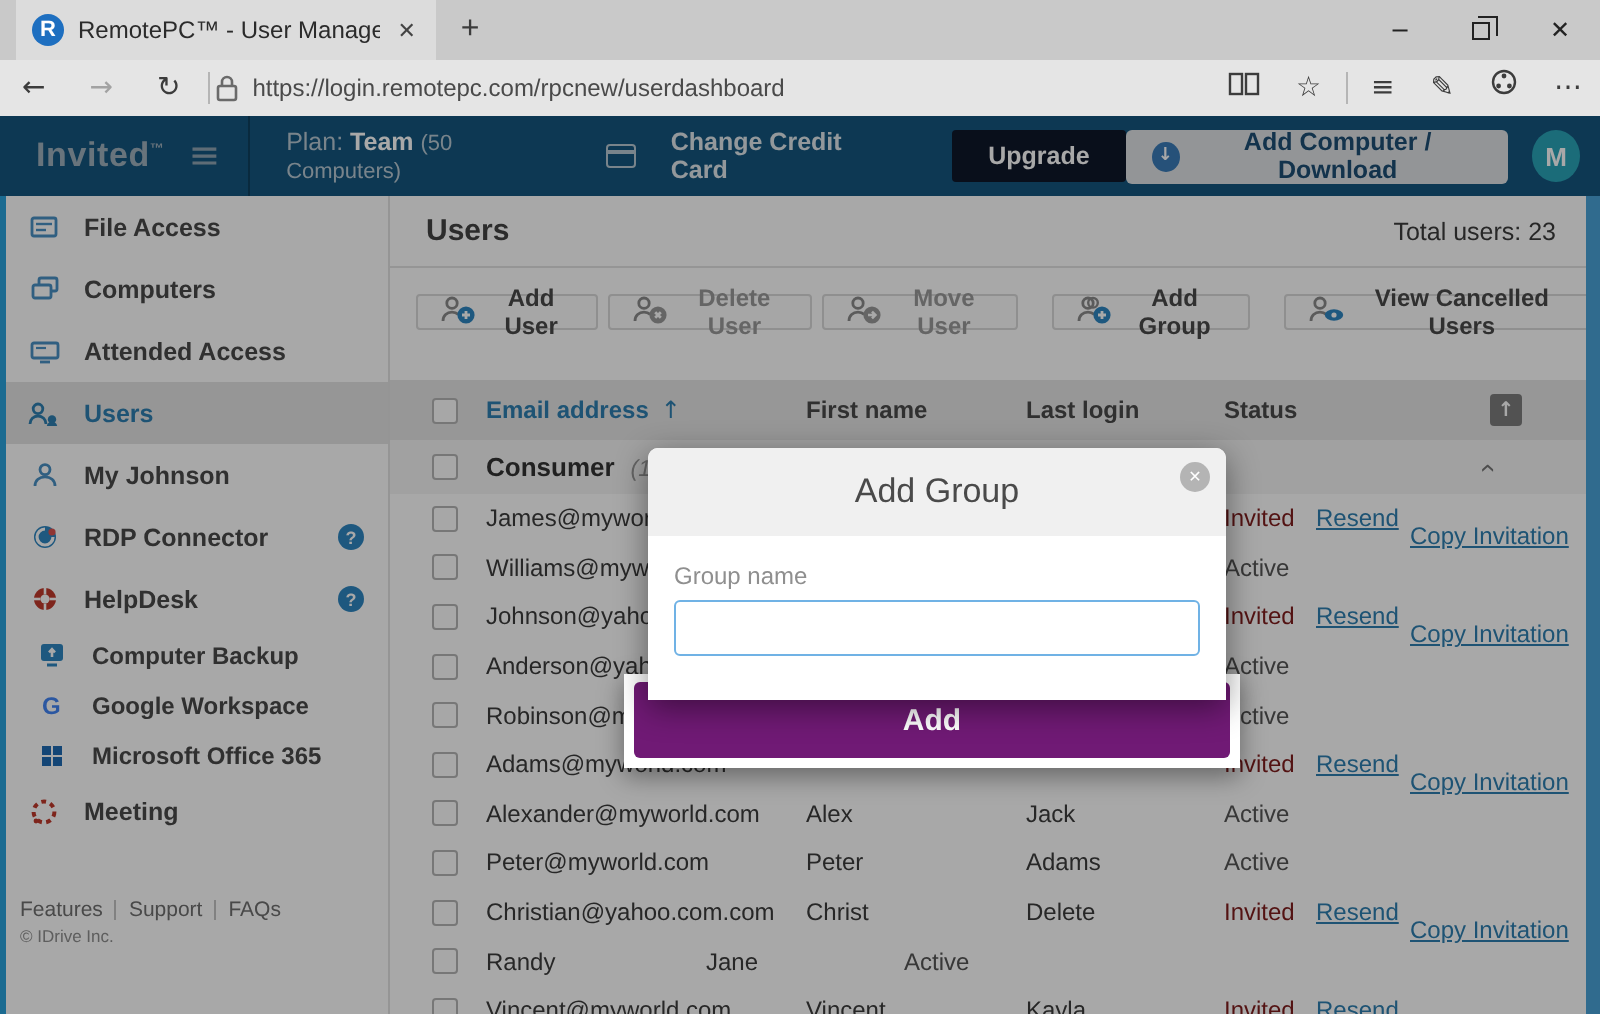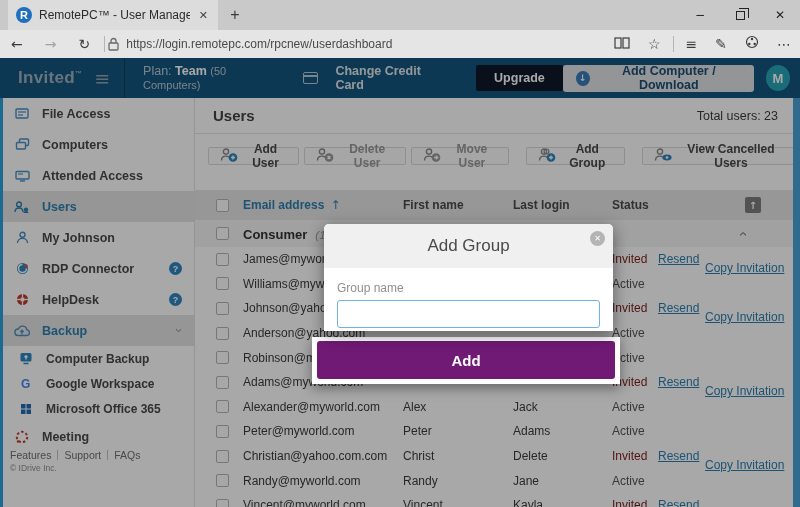--- a/index.html
+++ b/index.html
@@ -120,21 +120,21 @@
 
   
   .dim { position:absolute; inset:0; background:rgba(0,0,0,.34); z-index:50; pointer-events:none; }
   .modal { position:absolute; left:324px; top:166px; width:289px; background:#fff; z-index:60;
            border-radius:5px 5px 0 0; box-shadow:0 4px 16px rgba(0,0,0,.45); }
   .modal-header { height:44px; background:#f0f0f0; border-radius:5px 5px 0 0; position:relative;
                   display:flex; align-items:center; justify-content:center; font-size:17px; color:#4a4a4a; }
   .modal-close { position:absolute; top:7px; right:8px; width:15px; height:15px; border-radius:50%;
                  background:#b4b4b4; color:#fff; font-size:8px; display:flex; align-items:center;
                  justify-content:center; font-family:"DejaVu Sans",sans-serif; }
-  .modal-body { padding:13px 13px 0; height:63px; }
+  .modal-body { padding:13px 13px 0; height:82px; }
   .field-label { font-size:12px; color:#8f8f8f; display:block; margin-bottom:5px; }
   .group-input { width:100%; height:28px; border:1px solid #70b2e5; border-radius:3px; padding-left:6px;
                  font-size:13px; color:#333; outline:none; font-family:"Liberation Sans",sans-serif;}
   .modal-footer { position:absolute; left:312px; top:279px; width:308px; height:47px; background:#fff;
                   z-index:59; box-shadow:0 4px 12px rgba(0,0,0,.4); }
   .add-btn { position:absolute; left:5px; right:5px; top:4px; bottom:5px; background:#701a75;
              border:none; border-radius:3px; color:#fff; font-size:15px; font-weight:bold;
              font-family:"Liberation Sans",sans-serif; }
 </style>
 </head>
@@ -282,30 +282,20 @@
                 <circle cx="6.5" cy="6.5" r="5.5" fill="#c0392b"></circle>
                 <circle cx="6.5" cy="6.5" r="2.3" fill="#fff"></circle>
                 <line x1="6.5" y1="1" x2="6.5" y2="4.2" stroke="#fff" stroke-width="1.3"></line>
                 <line x1="6.5" y1="8.8" x2="6.5" y2="12" stroke="#fff" stroke-width="1.3"></line>
                 <line x1="1" y1="6.5" x2="4.2" y2="6.5" stroke="#fff" stroke-width="1.3"></line>
                 <line x1="8.8" y1="6.5" x2="12" y2="6.5" stroke="#fff" stroke-width="1.3"></line>
               </svg>
             </span>
             <span class="lbl">HelpDesk</span>
             <span class="help-badge">?</span>
-          </div>
-          <div class="side-item selected">
-            <span class="ic">
-              <svg width="16" height="12" viewBox="0 0 16 12">
-                <path d="M4 10.5h8.5a2.8 2.8 0 0 0 .4-5.6A4.4 4.4 0 0 0 4.4 4 3.2 3.2 0 0 0 4 10.5z" fill="none" stroke="#4a90c4" stroke-width="1.4"></path>
-                <path d="M8 9.5V5.5M6.4 7l1.6-1.7L9.6 7" fill="none" stroke="#4a90c4" stroke-width="1.3"></path>
-              </svg>
-            </span>
-            <span class="lbl">Backup</span>
-            <span class="side-chev down">›</span>
           </div>
           <div class="side-item sub">
             <span class="ic">
               <svg width="14" height="13" viewBox="0 0 14 13">
                 <rect x="1.5" y="1" width="11" height="8.5" rx="1.5" fill="#2e86c1"></rect>
                 <path d="M7 7.5V3.8M5.5 5.2 7 3.6l1.5 1.6" fill="none" stroke="#fff" stroke-width="1.3"></path>
                 <line x1="4.5" y1="11.5" x2="9.5" y2="11.5" stroke="#2e86c1" stroke-width="1.5"></line>
               </svg>
             </span>
             <span class="lbl">Computer Backup</span>
@@ -509,21 +499,20 @@
             <span class="c-first">Christ</span>
             <span class="c-last">Delete</span>
             <span class="c-status st-invited">Invited</span>
             <span class="c-resend"><span class="link">Resend</span></span>
             <span class="c-copy"><span class="link">Copy Invitation</span></span>
           </div>
           <div class="row">
             <span class="c-check">
               <span class="cbx"></span>
             </span>
-            <span class="c-email">Randy@myworld.com</span>
             <span class="c-first">Randy</span>
             <span class="c-last">Jane</span>
             <span class="c-status st-active">Active</span>
           </div>
           <div class="row">
             <span class="c-check">
               <span class="cbx"></span>
             </span>
             <span class="c-email">Vincent@myworld.com</span>
             <span class="c-first">Vincent</span>

